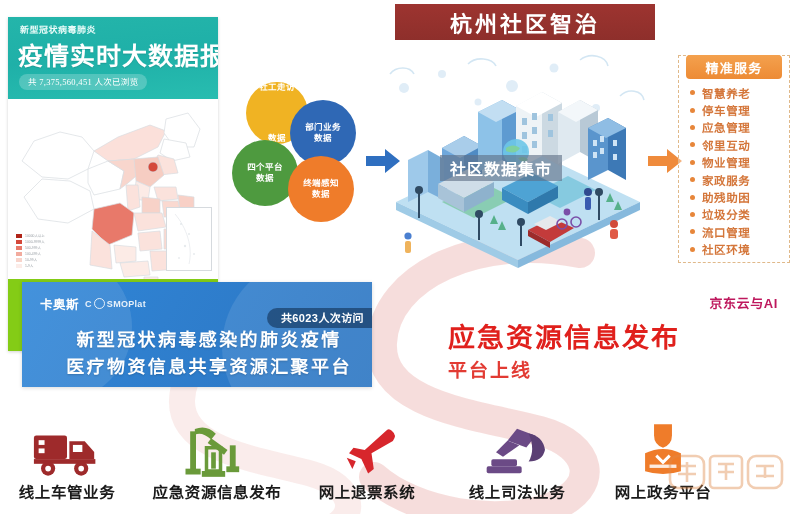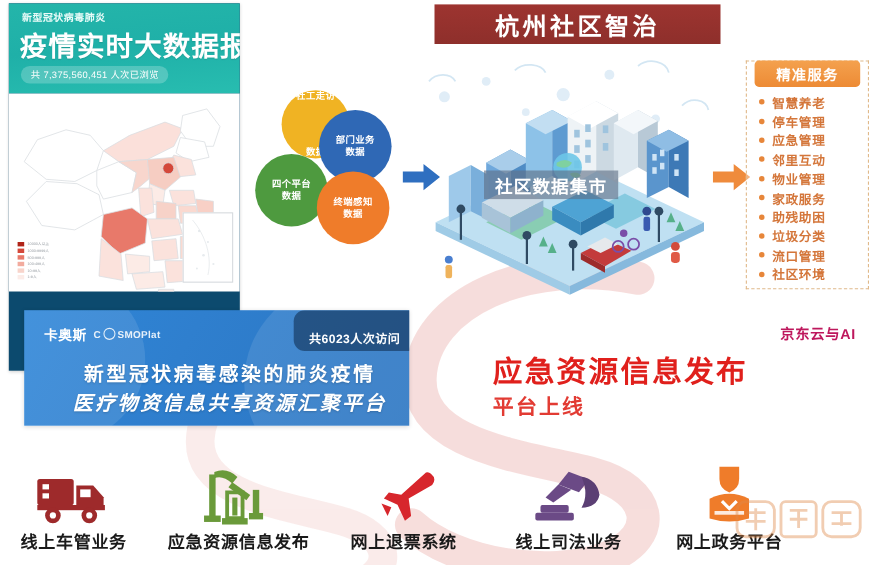--- a/index.html
+++ b/index.html
@@ -12,41 +12,41 @@
   }
   .slide{position:absolute;inset:0;overflow:hidden;}
 
   
   .wm-swirl{position:absolute;pointer-events:none;opacity:.55;}
   .wm-s1{left:330px;top:225px;width:330px;height:300px;}
   .wm-s2{left:140px;top:300px;width:260px;height:230px;}
 
   
   .covid-card{
-    position:absolute;left:8px;top:3px;width:210px;height:334px;
-    background:#0c4a6e;box-shadow:0 1px 3px rgba(0,0,0,.18);overflow:hidden;
+    position:absolute;left:8px;top:17px;width:210px;height:334px;
+    background:#84cc16;box-shadow:0 1px 3px rgba(0,0,0,.18);overflow:hidden;
   }
   .covid-head{
     height:82px;width:100%;
     background:linear-gradient(175deg,#24b5aa 0%,#1fb0a8 48%,#28bdb0 100%);
     position:relative;
   }
   .covid-sub{
     position:absolute;left:12px;top:6px;color:#e8fbf8;
     font-size:9px;letter-spacing:.5px;font-weight:700;
   }
   .covid-title{
     position:absolute;left:10px;top:19px;color:#ffffff;
     font-size:25px;font-weight:800;letter-spacing:1px;
     text-shadow:0 1px 1px rgba(0,0,0,.12);white-space:nowrap;
   }
   .covid-pill{
     position:absolute;left:11px;top:57px;height:16px;line-height:16px;
     padding:0 9px;border-radius:9px;background:rgba(255,255,255,.22);
-    color:#ffffff;font-size:8.5px;letter-spacing:.3px;white-space:nowrap;
+    color:#ffffff;font-size:8.5px;letter-spacing:.3px;white-space:nowrap;font-family:Liberation Serif, serif;
   }
   .covid-map{position:absolute;left:0;top:82px;width:210px;height:180px;background:#ffffff;}
   .map-legend{position:absolute;left:8px;bottom:10px;width:40px;}
   .map-legend .lg-row{display:flex;align-items:center;margin-bottom:1px;}
   .map-legend .sw{width:6px;height:4px;margin-right:3px;}
   .map-legend .lb{font-size:3.4px;color:#9aa0a6;}
   .map-inset{
     position:absolute;right:6px;bottom:8px;width:44px;height:62px;
     border:.7px solid #d6dade;background:#fff;
   }
@@ -62,21 +62,21 @@
   }
 
   
   .circles{position:absolute;left:232px;top:78px;width:140px;height:145px;}
   .circ{
     position:absolute;border-radius:50%;display:flex;flex-direction:column;
     align-items:center;justify-content:center;color:#ffffff;
     font-size:8.5px;font-weight:700;line-height:1.35;letter-spacing:.4px;
     text-align:center;
   }
-  .c-yellow{left:24px;top:4px;width:62px;height:62px;background:#f0b323;gap:40px;}
+  .c-yellow{left:14px;top:4px;width:62px;height:62px;background:#f0b323;gap:40px;}
   .c-blue  {left:58px;top:22px;width:66px;height:66px;background:#2f68b5;}
   .c-green {left:0px;top:62px;width:66px;height:66px;background:#4e9a3f;}
   .c-orange{left:56px;top:78px;width:66px;height:66px;background:#ef7c2a;}
 
   .arrow-blue{position:absolute;left:366px;top:148px;width:34px;height:26px;}
   .arrow-orange{position:absolute;left:648px;top:148px;width:34px;height:26px;}
 
   
   .city{position:absolute;left:382px;top:52px;width:275px;height:222px;}
   .city-chip{
@@ -107,31 +107,31 @@
     position:absolute;left:22px;top:282px;width:350px;height:105px;
     background:linear-gradient(120deg,#2e86d8 0%,#2f7fce 40%,#2b75c2 100%);
     overflow:hidden;box-shadow:0 1px 4px rgba(0,0,0,.15);
   }
   .bc-glow{position:absolute;border-radius:50%;background:rgba(255,255,255,.10);}
   .bc-logo{position:absolute;left:18px;top:12px;display:flex;align-items:center;}
   .bc-logo-cn{color:#ffffff;font-size:12.5px;font-weight:800;letter-spacing:.5px;}
   .bc-logo-en{color:rgba(255,255,255,.88);font-size:9px;font-weight:700;margin-left:6px;letter-spacing:.3px;}
   .bc-ring{width:9px;height:9px;border:1.4px solid rgba(255,255,255,.85);border-radius:50%;margin:0 2px;}
   .bc-badge{
-    position:absolute;right:-4px;top:0;height:20px;line-height:20px;
-    padding:17px 12px 0 14px;border-radius:10px 0 0 10px;background:rgba(12,40,72,.55);
+    position:absolute;right:-4px;top:26px;height:20px;line-height:20px;
+    padding:0 12px 0 14px;border-radius:10px 0 0 10px;background:rgba(12,40,72,.55);
     color:#ffffff;font-size:11px;font-weight:700;letter-spacing:.4px;white-space:nowrap;
   }
   .bc-t1,.bc-t2{
     position:absolute;left:12px;width:100%;text-align:center;color:#ffffff;
     font-size:18px;font-weight:800;letter-spacing:2.4px;
     text-shadow:0 1px 2px rgba(0,0,0,.18);
   }
   .bc-t1{top:43px;}
-  .bc-t2{top:70px;font-style:italic;}
+  .bc-t2{top:70px;}
 
   
   .jd-label{
     position:absolute;right:22px;top:293px;color:#be185d;
     font-size:13px;font-weight:700;letter-spacing:.6px;
   }
   .emg{position:absolute;left:448px;top:325px;width:320px;}
   .emg-main{
     color:#e0201c;font-size:27px;font-weight:800;letter-spacing:2px;
     line-height:1;white-space:nowrap;

